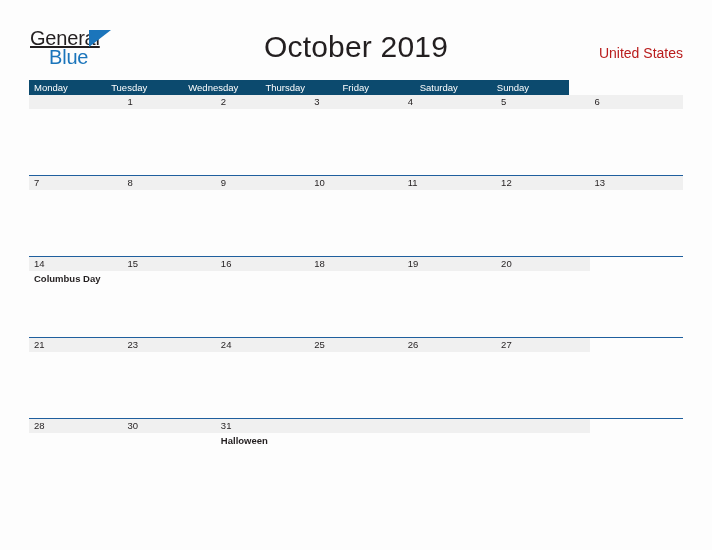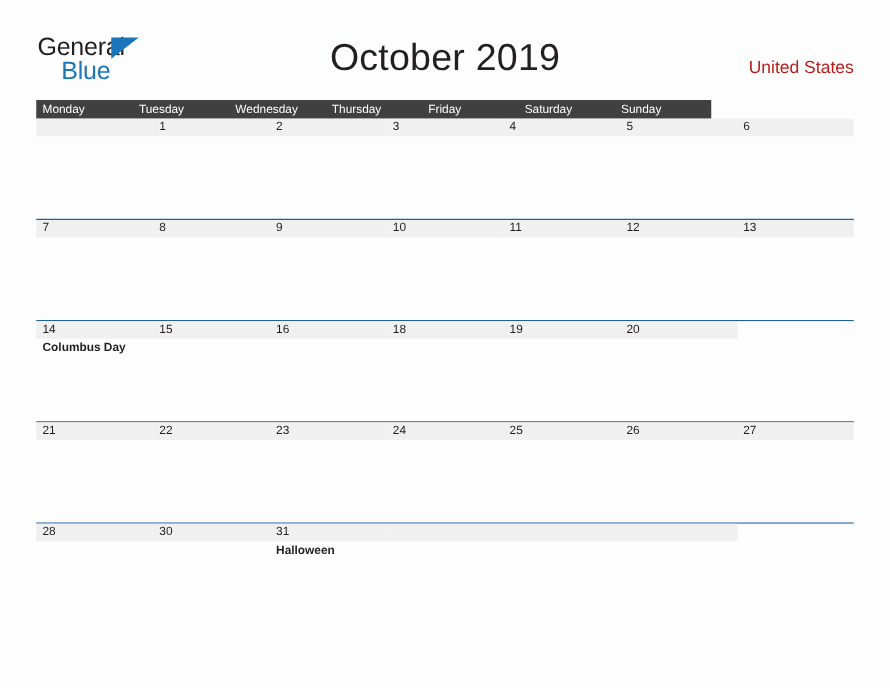--- a/index.html
+++ b/index.html
@@ -38,20 +38,21 @@
     line-height: 1;
   }
   .logo-row1 {
     position: absolute;
     left: 0;
     top: 0;
     font-size: 20px;
     letter-spacing: -0.2px;
     color: #231f20;
     font-family: "Liberation Sans", sans-serif;
+    text-decoration: underline;
   }
   .logo-tri {
     position: absolute;
     left: 59px;
     top: 2px;
     width: 0;
     height: 0;
     border-top: 0 solid transparent;
     border-left: 22px solid #1b75bb;
     border-bottom: 17px solid transparent;
@@ -90,21 +91,21 @@
   .calendar {
     position: absolute;
     left: 29px;
     top: 80px;
     width: 654px;
   }
   .weekday-row {
     display: flex;
     width: 540px;
     height: 15px;
-    background: #404040;
+    background: #0c4a6e;
   }
   .weekday {
     width: 93.428px;
     box-sizing: border-box;
     padding-left: 5px;
     color: #ffffff;
     font-size: 9.5px;
     line-height: 15px;
     font-family: "Liberation Sans", sans-serif;
     white-space: nowrap;
@@ -319,25 +320,20 @@
         <div class="week">
           <div class="week-top-rule"></div>
           <div class="week-days">
             <div class="day-cell">
               <div class="day-number-strip"></div>
               <span class="day-number">21</span>
               <div class="day-events"></div>
             </div>
             <div class="day-cell">
               <div class="day-number-strip"></div>
-              <span class="day-number">22</span>
-              <div class="day-events"></div>
-            </div>
-            <div class="day-cell">
-              <div class="day-number-strip"></div>
               <span class="day-number">23</span>
               <div class="day-events"></div>
             </div>
             <div class="day-cell">
               <div class="day-number-strip"></div>
               <span class="day-number">24</span>
               <div class="day-events"></div>
             </div>
             <div class="day-cell">
               <div class="day-number-strip"></div>

